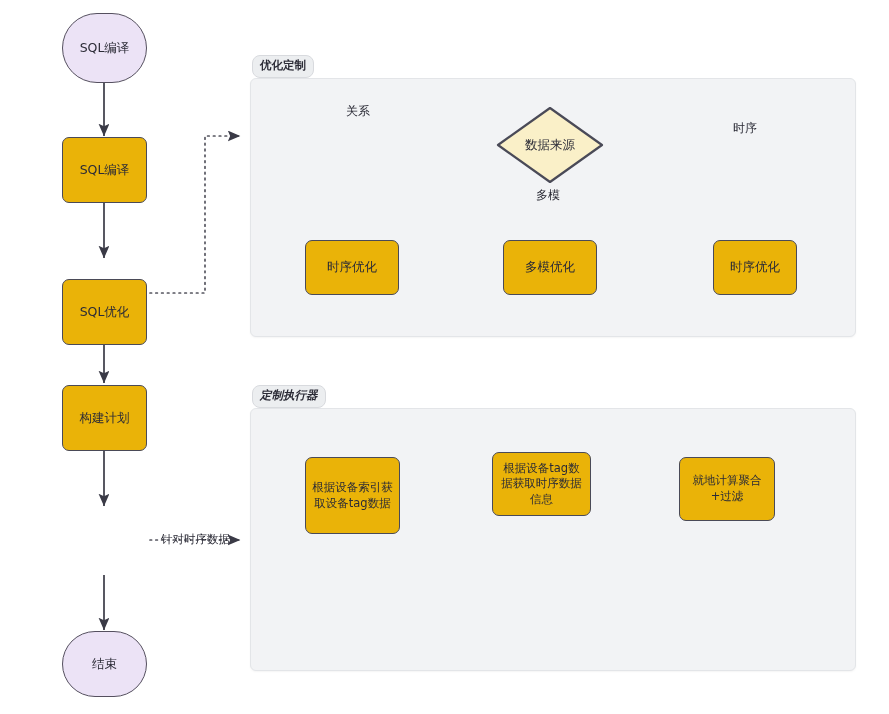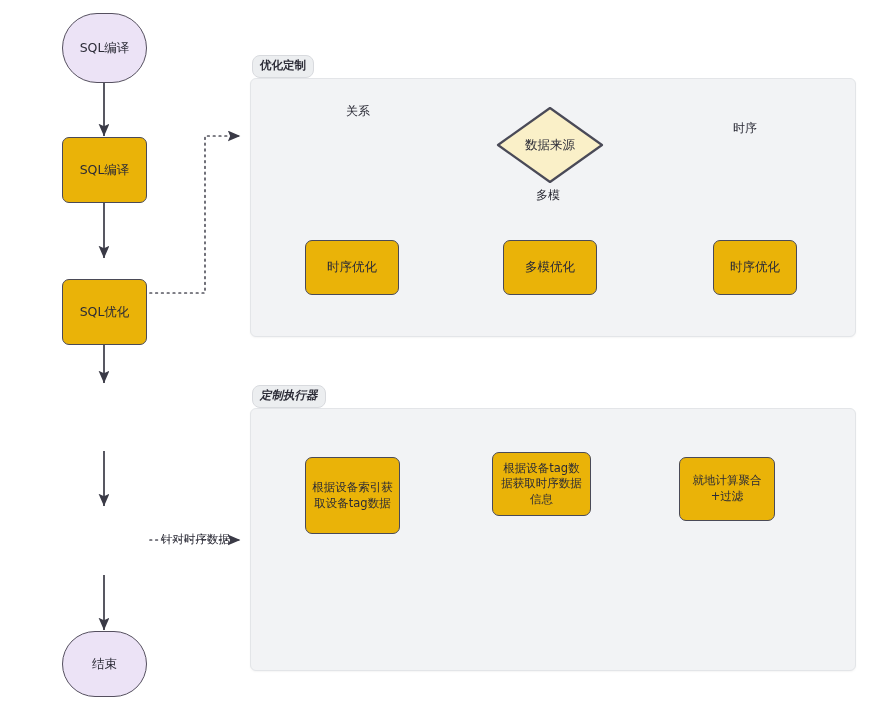--- a/index.html
+++ b/index.html
@@ -176,19 +176,20 @@
   <div class="node small-text" style="left:305px; top:457px; width:95px; height:77px;">根据设备索引获取设备tag数据</div>
   <div class="node small-text" style="left:492px; top:452px; width:99px; height:64px;">根据设备tag数据获取时序数据信息</div>
   <div class="node small-text" style="left:679px; top:457px; width:96px; height:64px;">就地计算聚合+过滤</div>
 
   <div class="node terminal" style="left:62px; top:13px; width:85px; height:70px;">SQL编译</div>
 
   <div class="node" style="left:62px; top:137px; width:85px; height:66px;">SQL编译</div>
 
   <div class="node" style="left:62px; top:259px; width:85px; height:66px;margin-top:20px;">SQL优化</div>
 
+  <div class="node" style="left:62px; top:385px; width:85px; height:66px;">构建计划</div>
 
 
   <div class="node terminal" style="left:62px; top:631px; width:85px; height:66px;">结束</div>
 
   <div class="edge-label dotted-label" style="left:161px; top:534px;">针对时序数据</div>
 
 </div>
 
 </body></html>

